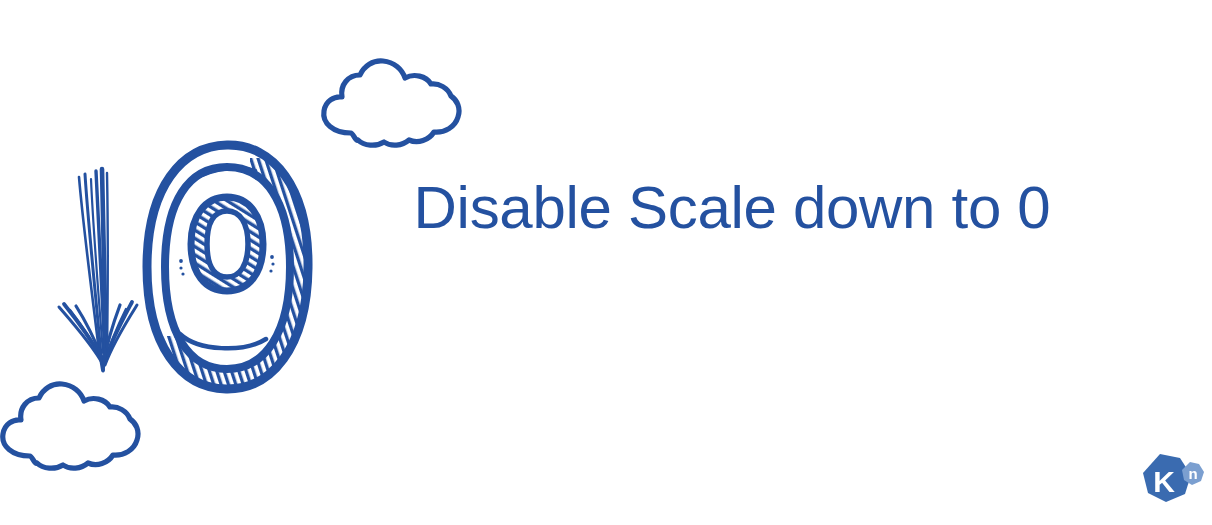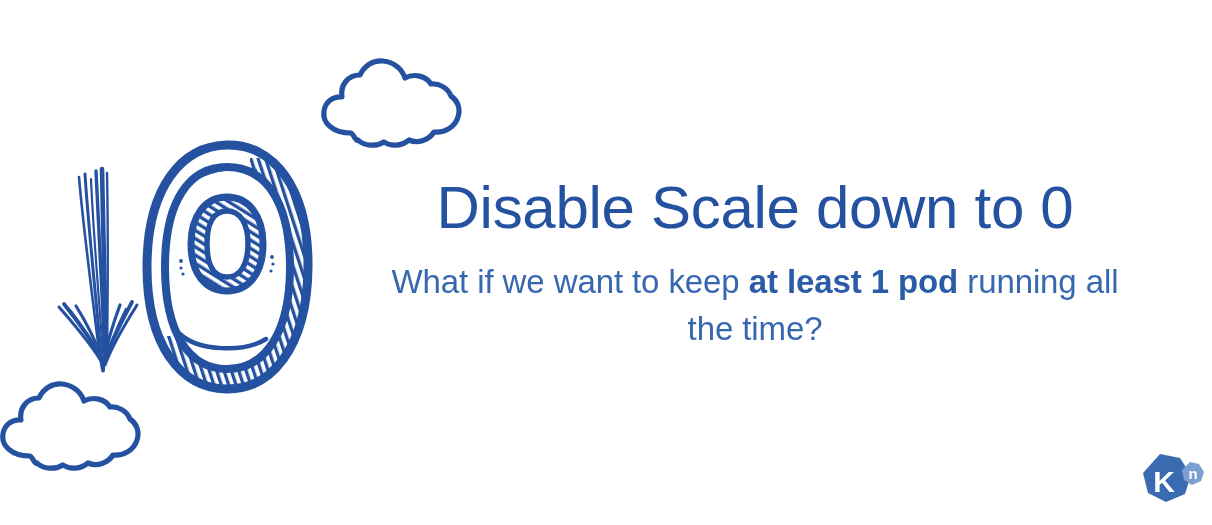--- a/index.html
+++ b/index.html
@@ -42,21 +42,21 @@
   #zero-sketch {
     left: 140px;
     top: 140px;
     width: 175px;
     height: 255px;
   }
 
   
   #text-block {
     position: absolute;
-    left: 390px;
+    left: 367px;
     top: 176px;
     width: 730px;
     text-align: center;
   }
   #slide-title {
     font-size: 60px;
     font-weight: 400;
     line-height: 1.08;
     color: #2451A0;
     letter-spacing: -0.3px;
@@ -207,21 +207,20 @@
       <circle cx="133" cy="124" r="1.6"></circle>
       <circle cx="131" cy="131" r="1.6"></circle>
       <circle cx="36" cy="189" r="2.4"></circle>
       <circle cx="117" cy="38" r="2.2"></circle>
     </g>
   </svg>
 
   <div id="text-block">
     <h1 id="slide-title">Disable Scale down to 0</h1>
 
-    <p id="slide-subtitle"><span>What if we want to keep </span><span class="em">at least 1 pod</span><span> running all the time?</span></p>
   </div>
 
   <svg id="logo" viewBox="0 0 72 66" aria-hidden="true">
 
     <polygon points="26,6 46,10 57,27 51,46 32,54 14,45 9,25" fill="#3A6BB0"></polygon>
 
     <polygon points="56,14 65,16 70,24 67,33 58,37 50,32 48,22" fill="#7B9FD0"></polygon>
 
     <text x="30" y="44" text-anchor="middle" font-family="'Liberation Sans', sans-serif" font-size="30" font-weight="700" fill="#ffffff">K</text>
 

